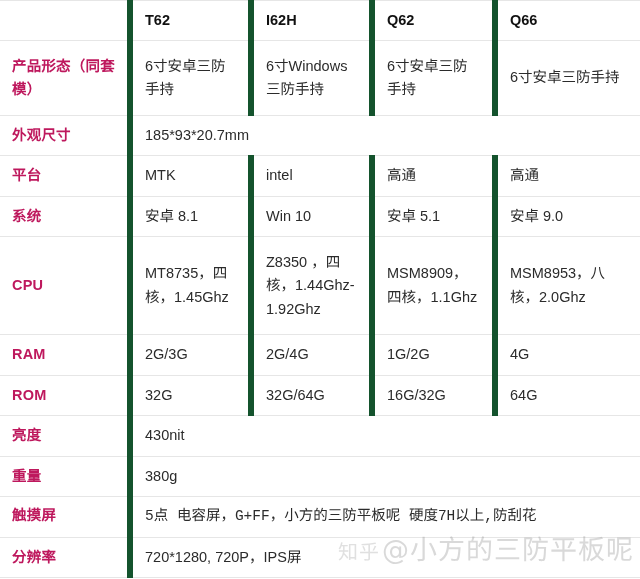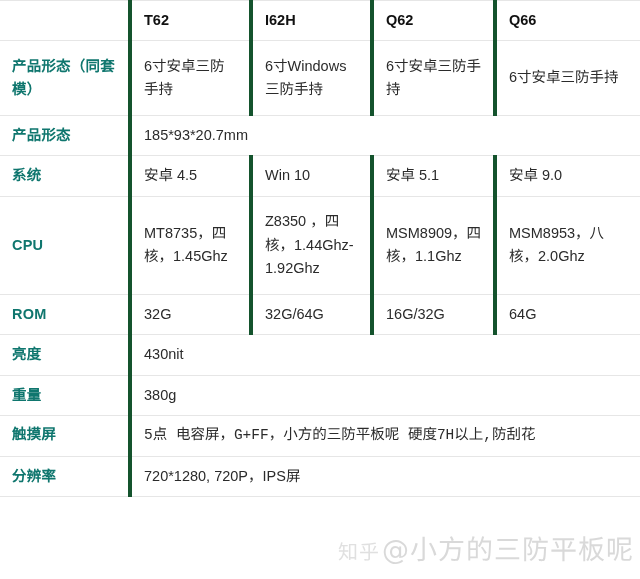--- a/index.html
+++ b/index.html
@@ -50,27 +50,27 @@
     font-weight: 400;
     color: #2b2b2b;
     background: #fff;
     box-sizing: border-box;
     word-break: break-word;
   }
 
   
   table.spec-table th.vdiv,
   table.spec-table td.vdiv {
-    border-left: 4px solid #14532d;
+    border-left: 6px solid #14532d;
   }
 
   table.spec-table td.rowlabel,
   table.spec-table th.rowlabel {
     font-weight: bold;
-    color: #0f766e;
+    color: #be185d;
     font-size: 14.5px;
     letter-spacing: 0.2px;
     text-align: left;
   }
 
   table.spec-table thead th {
     font-weight: bold;
     color: #111111;
     font-size: 14.5px;
     height: 40px;
@@ -146,41 +146,55 @@
 
       <tr class="r-form">
         <td class="rowlabel">产品形态（同套模）</td>
         <td class="vdiv">6寸安卓三防手持</td>
         <td class="vdiv">6寸Windows三防手持</td>
         <td class="vdiv">6寸安卓三防手持</td>
         <td class="vdiv">6寸安卓三防手持</td>
       </tr>
 
       <tr class="r-dim">
-        <td class="rowlabel">产品形态</td>
+        <td class="rowlabel">外观尺寸</td>
         <td class="vdiv merged-center" colspan="4">185*93*20.7mm</td>
       </tr>
 
+      <tr class="r-platform">
+        <td class="rowlabel">平台</td>
+        <td class="vdiv">MTK</td>
+        <td class="vdiv">intel</td>
+        <td class="vdiv">高通</td>
+        <td class="vdiv">高通</td>
+      </tr>
 
       <tr class="r-os">
         <td class="rowlabel">系统</td>
-        <td class="vdiv">安卓 4.5</td>
+        <td class="vdiv">安卓 8.1</td>
         <td class="vdiv">Win 10</td>
         <td class="vdiv">安卓 5.1</td>
         <td class="vdiv">安卓 9.0</td>
       </tr>
 
       <tr class="r-cpu">
         <td class="rowlabel">CPU</td>
         <td class="vdiv">MT8735，四核，1.45Ghz</td>
         <td class="vdiv">Z8350 ，四核，1.44Ghz-1.92Ghz</td>
         <td class="vdiv">MSM8909，四核，1.1Ghz</td>
         <td class="vdiv">MSM8953，八核，2.0Ghz</td>
       </tr>
 
+      <tr class="r-ram">
+        <td class="rowlabel">RAM</td>
+        <td class="vdiv">2G/3G</td>
+        <td class="vdiv">2G/4G</td>
+        <td class="vdiv">1G/2G</td>
+        <td class="vdiv">4G</td>
+      </tr>
 
       <tr class="r-rom">
         <td class="rowlabel">ROM</td>
         <td class="vdiv">32G</td>
         <td class="vdiv">32G/64G</td>
         <td class="vdiv">16G/32G</td>
         <td class="vdiv">64G</td>
       </tr>
 
       <tr class="r-brightness">

